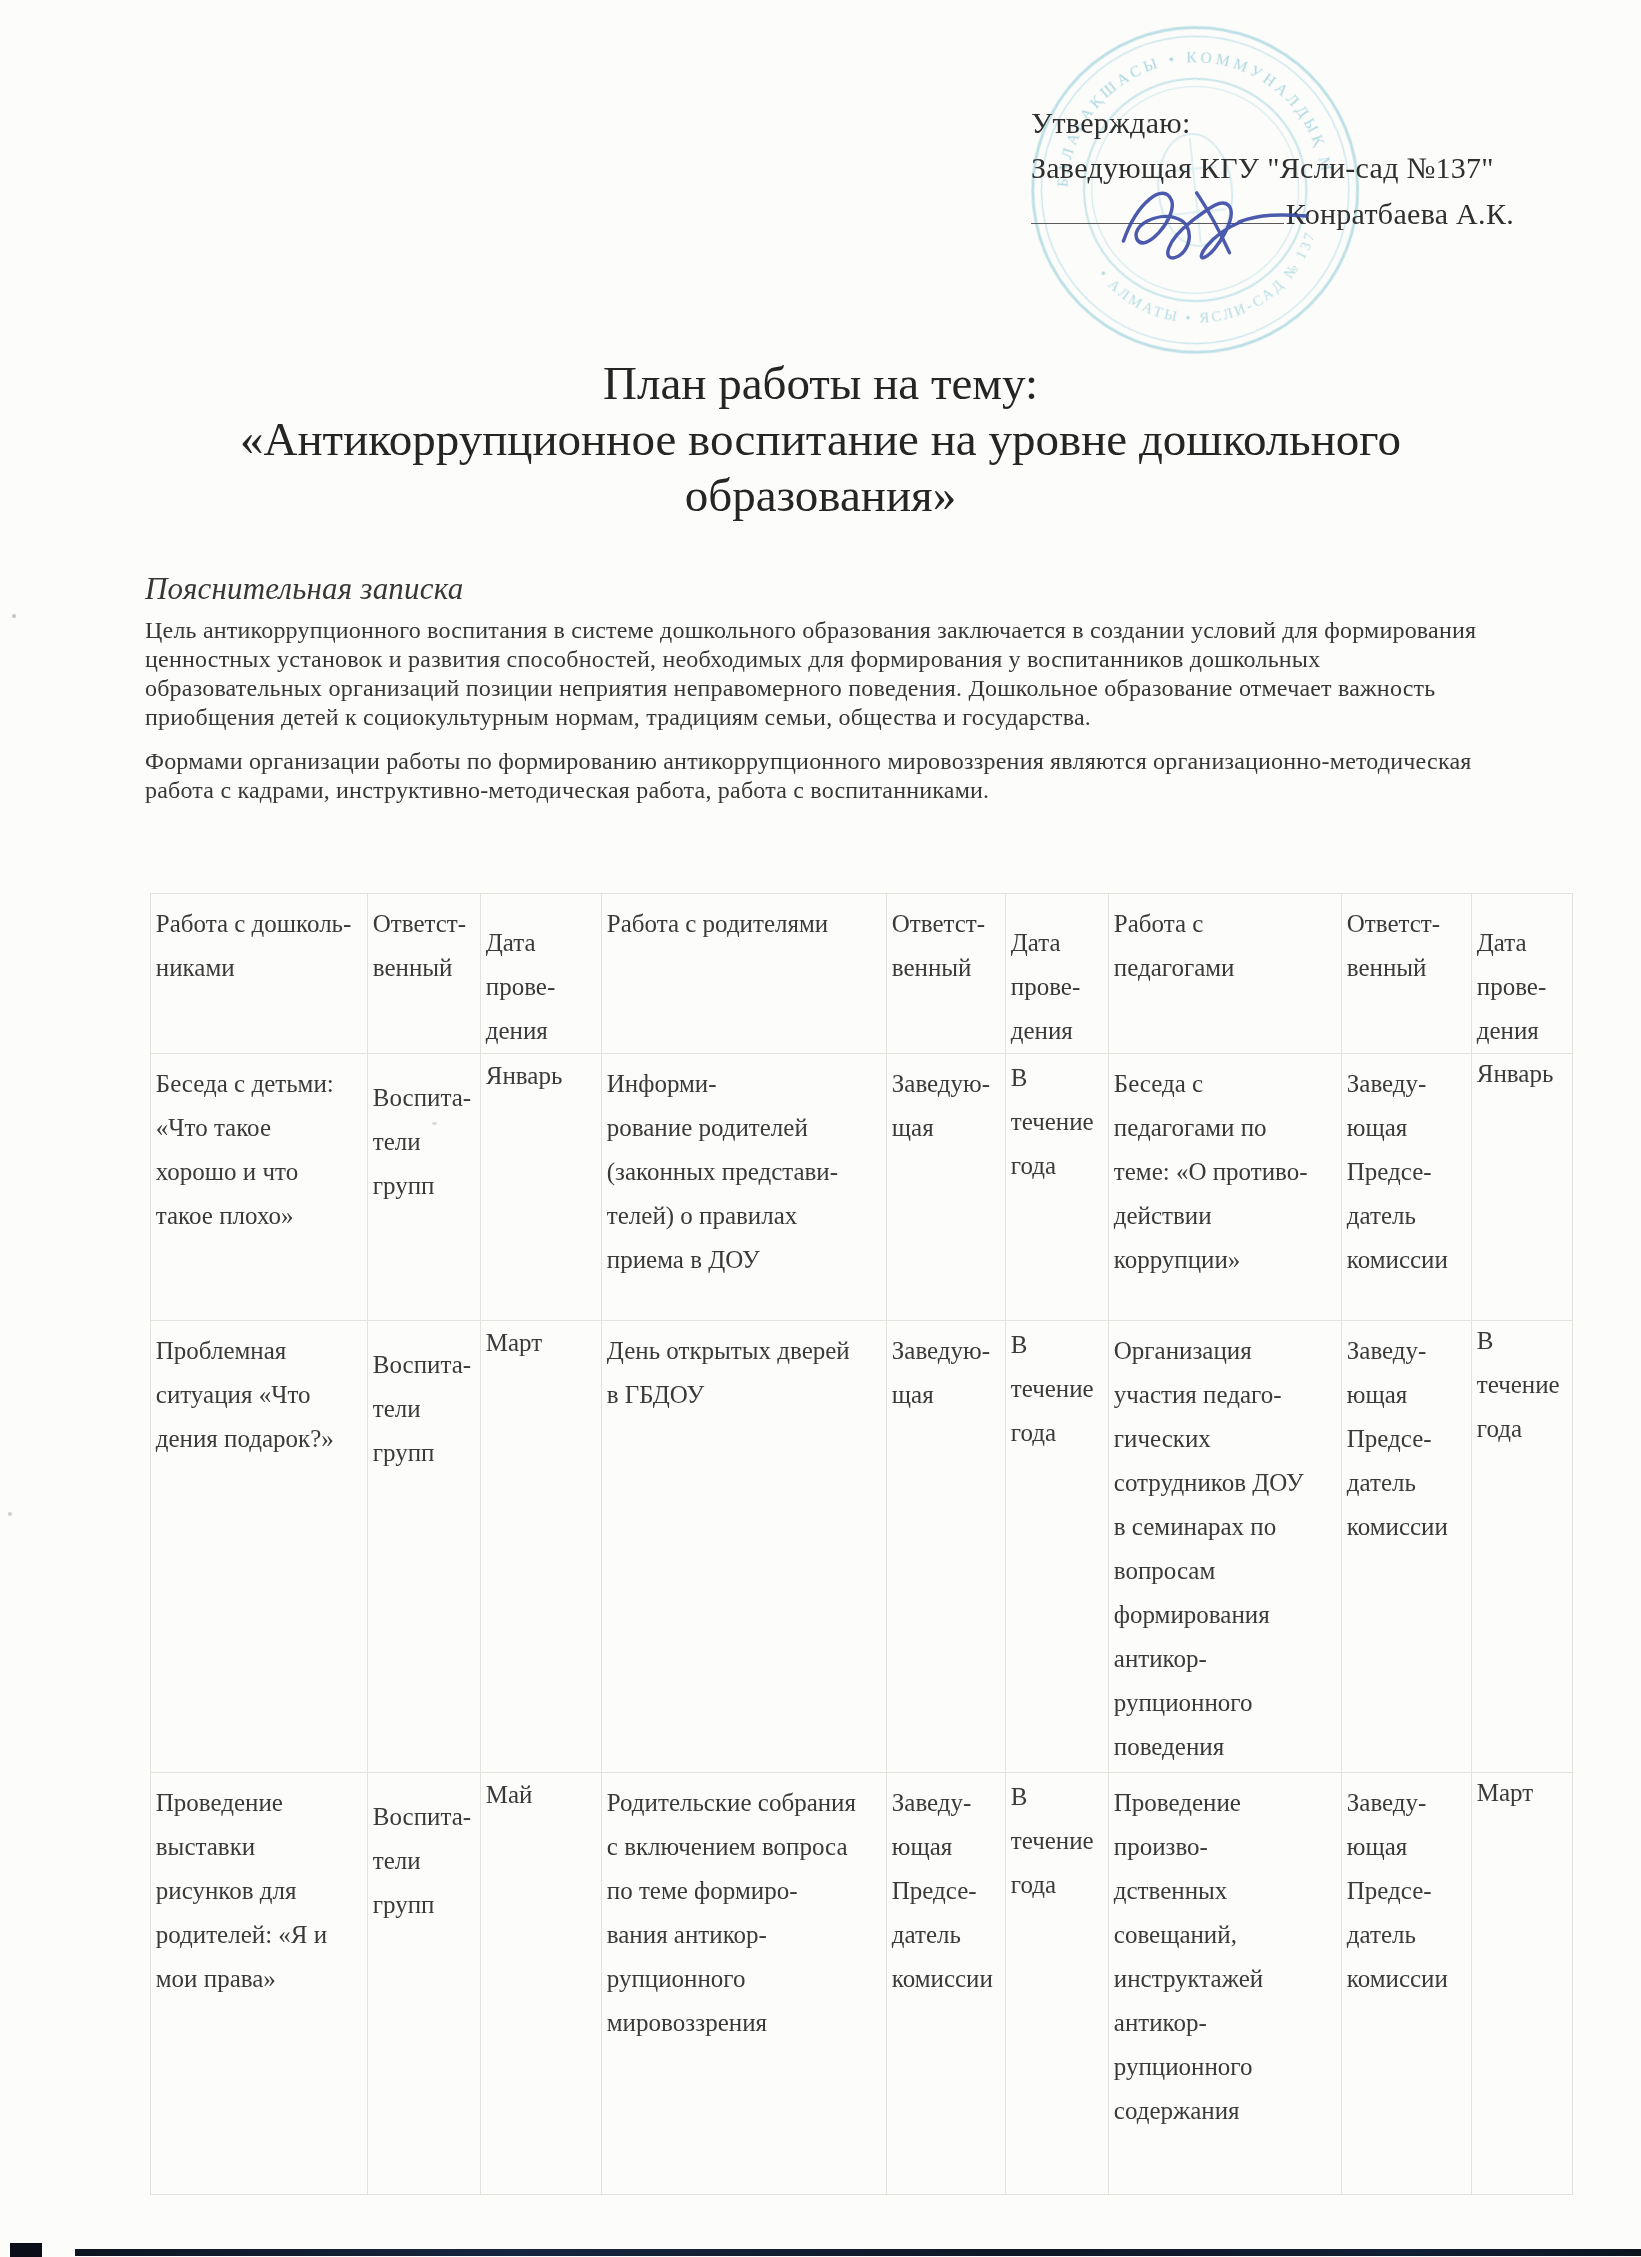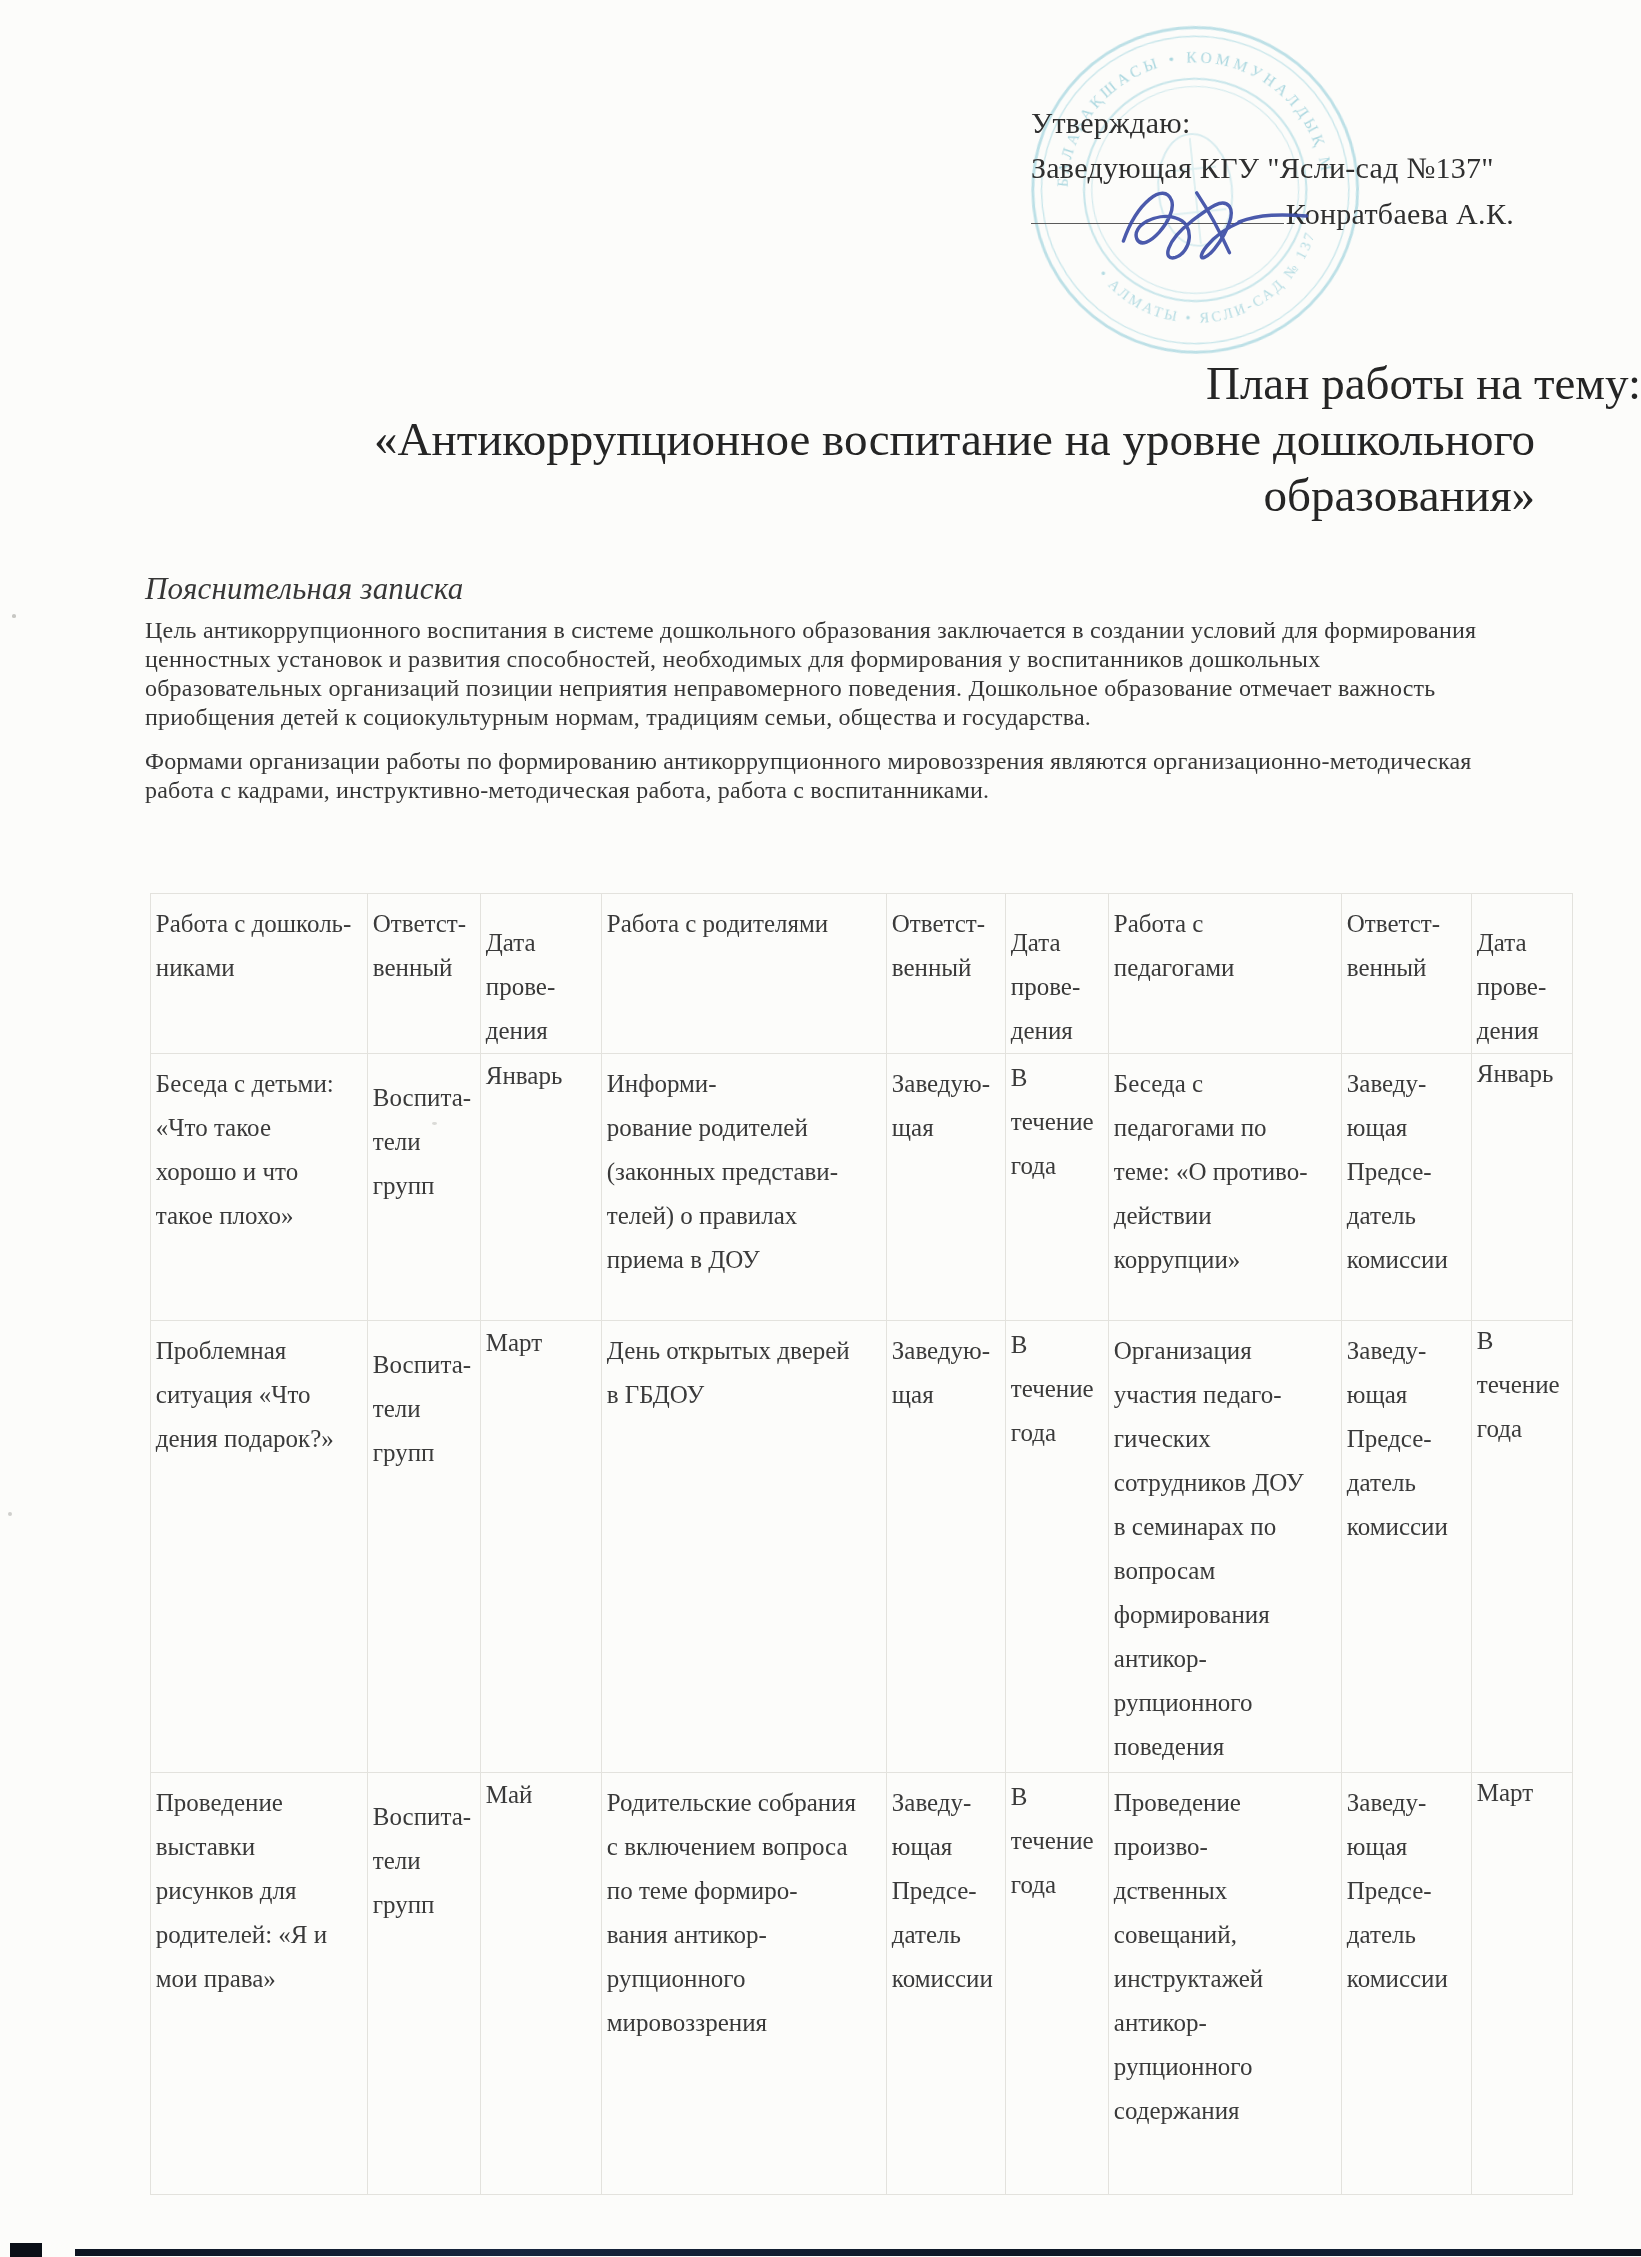--- a/index.html
+++ b/index.html
@@ -30,21 +30,21 @@
     display:inline-block;width:253px;border-bottom:1.9px solid #5a5a5a;
     height:33px;margin-right:1.9px;
   }
   .signature{
     position:absolute;left:1108px;top:160px;width:241px;height:111px;z-index:3;
   }
 
   
   .title{
     position:absolute;top:355px;left:0;width:100%;z-index:2;
-    text-align:right;font-size:47px;line-height:56px;color:#252525;
+    text-align:center;font-size:47px;line-height:56px;color:#252525;
   }
   .title .t2{max-width:1429px;margin:0 auto;}
 
   
   .intro{
     position:absolute;left:145px;top:574px;width:1352px;z-index:2;
     font-size:24px;line-height:29px;color:#373737;letter-spacing:0.2px;
   }
   .intro .heading{font-style:italic;font-size:31px;margin:0 0 12.6px 0;}
   .intro p{margin:0 0 15.4px 0;}

